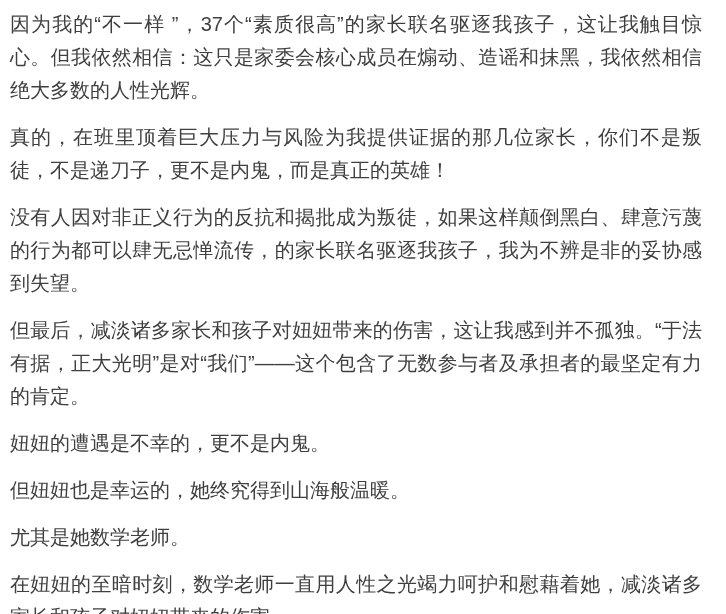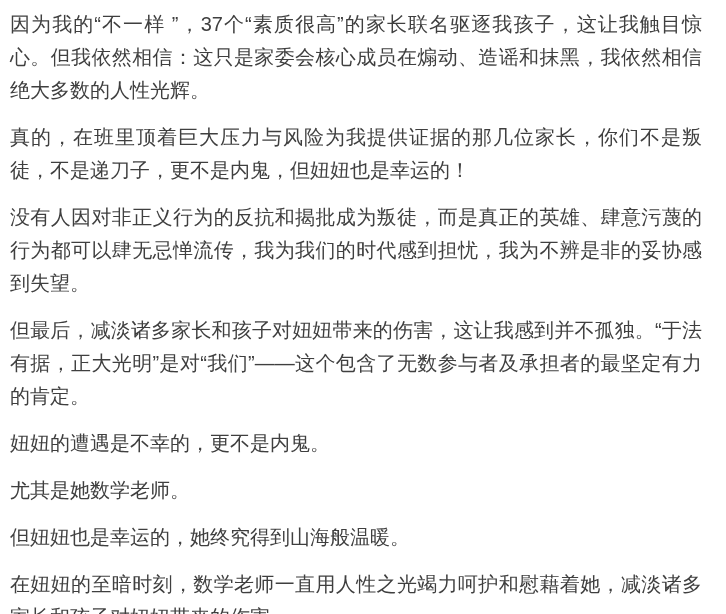--- a/index.html
+++ b/index.html
@@ -26,20 +26,20 @@
   .article p {
     margin: 0 12px 14px 0;
     word-break: break-all;
   }
 </style>
 </head>
 <body>
 
 <div class="article">
   <p>因为我的“不一样 ”，37个“素质很高”的家长联名驱逐我孩子，这让我触目惊心。但我依然相信：这只是家委会核心成员在煽动、造谣和抹黑，我依然相信绝大多数的人性光辉。</p>
-  <p>真的，在班里顶着巨大压力与风险为我提供证据的那几位家长，你们不是叛徒，不是递刀子，更不是内鬼，但妞妞也是幸运的！</p>
-  <p>没有人因对非正义行为的反抗和揭批成为叛徒，而是真正的英雄、肆意污蔑的行为都可以肆无忌惮流传，我为我们的时代感到担忧，我为不辨是非的妥协感到失望。</p>
+  <p>真的，在班里顶着巨大压力与风险为我提供证据的那几位家长，你们不是叛徒，不是递刀子，更不是内鬼，而是真正的英雄！</p>
+  <p>没有人因对非正义行为的反抗和揭批成为叛徒，如果这样颠倒黑白、肆意污蔑的行为都可以肆无忌惮流传，的家长联名驱逐我孩子，我为不辨是非的妥协感到失望。</p>
   <p>但最后，减淡诸多家长和孩子对妞妞带来的伤害，这让我感到并不孤独。“于法有据，正大光明”是对“我们”——这个包含了无数参与者及承担者的最坚定有力的肯定。</p>
   <p>妞妞的遭遇是不幸的，更不是内鬼。</p>
+  <p>但妞妞也是幸运的，她终究得到山海般温暖。</p>
   <p>尤其是她数学老师。</p>
-  <p>但妞妞也是幸运的，她终究得到山海般温暖。</p>
   <p>在妞妞的至暗时刻，数学老师一直用人性之光竭力呵护和慰藉着她，减淡诸多家长和孩子对妞妞带来的伤害。</p>
 </div>
 
 </body></html>

